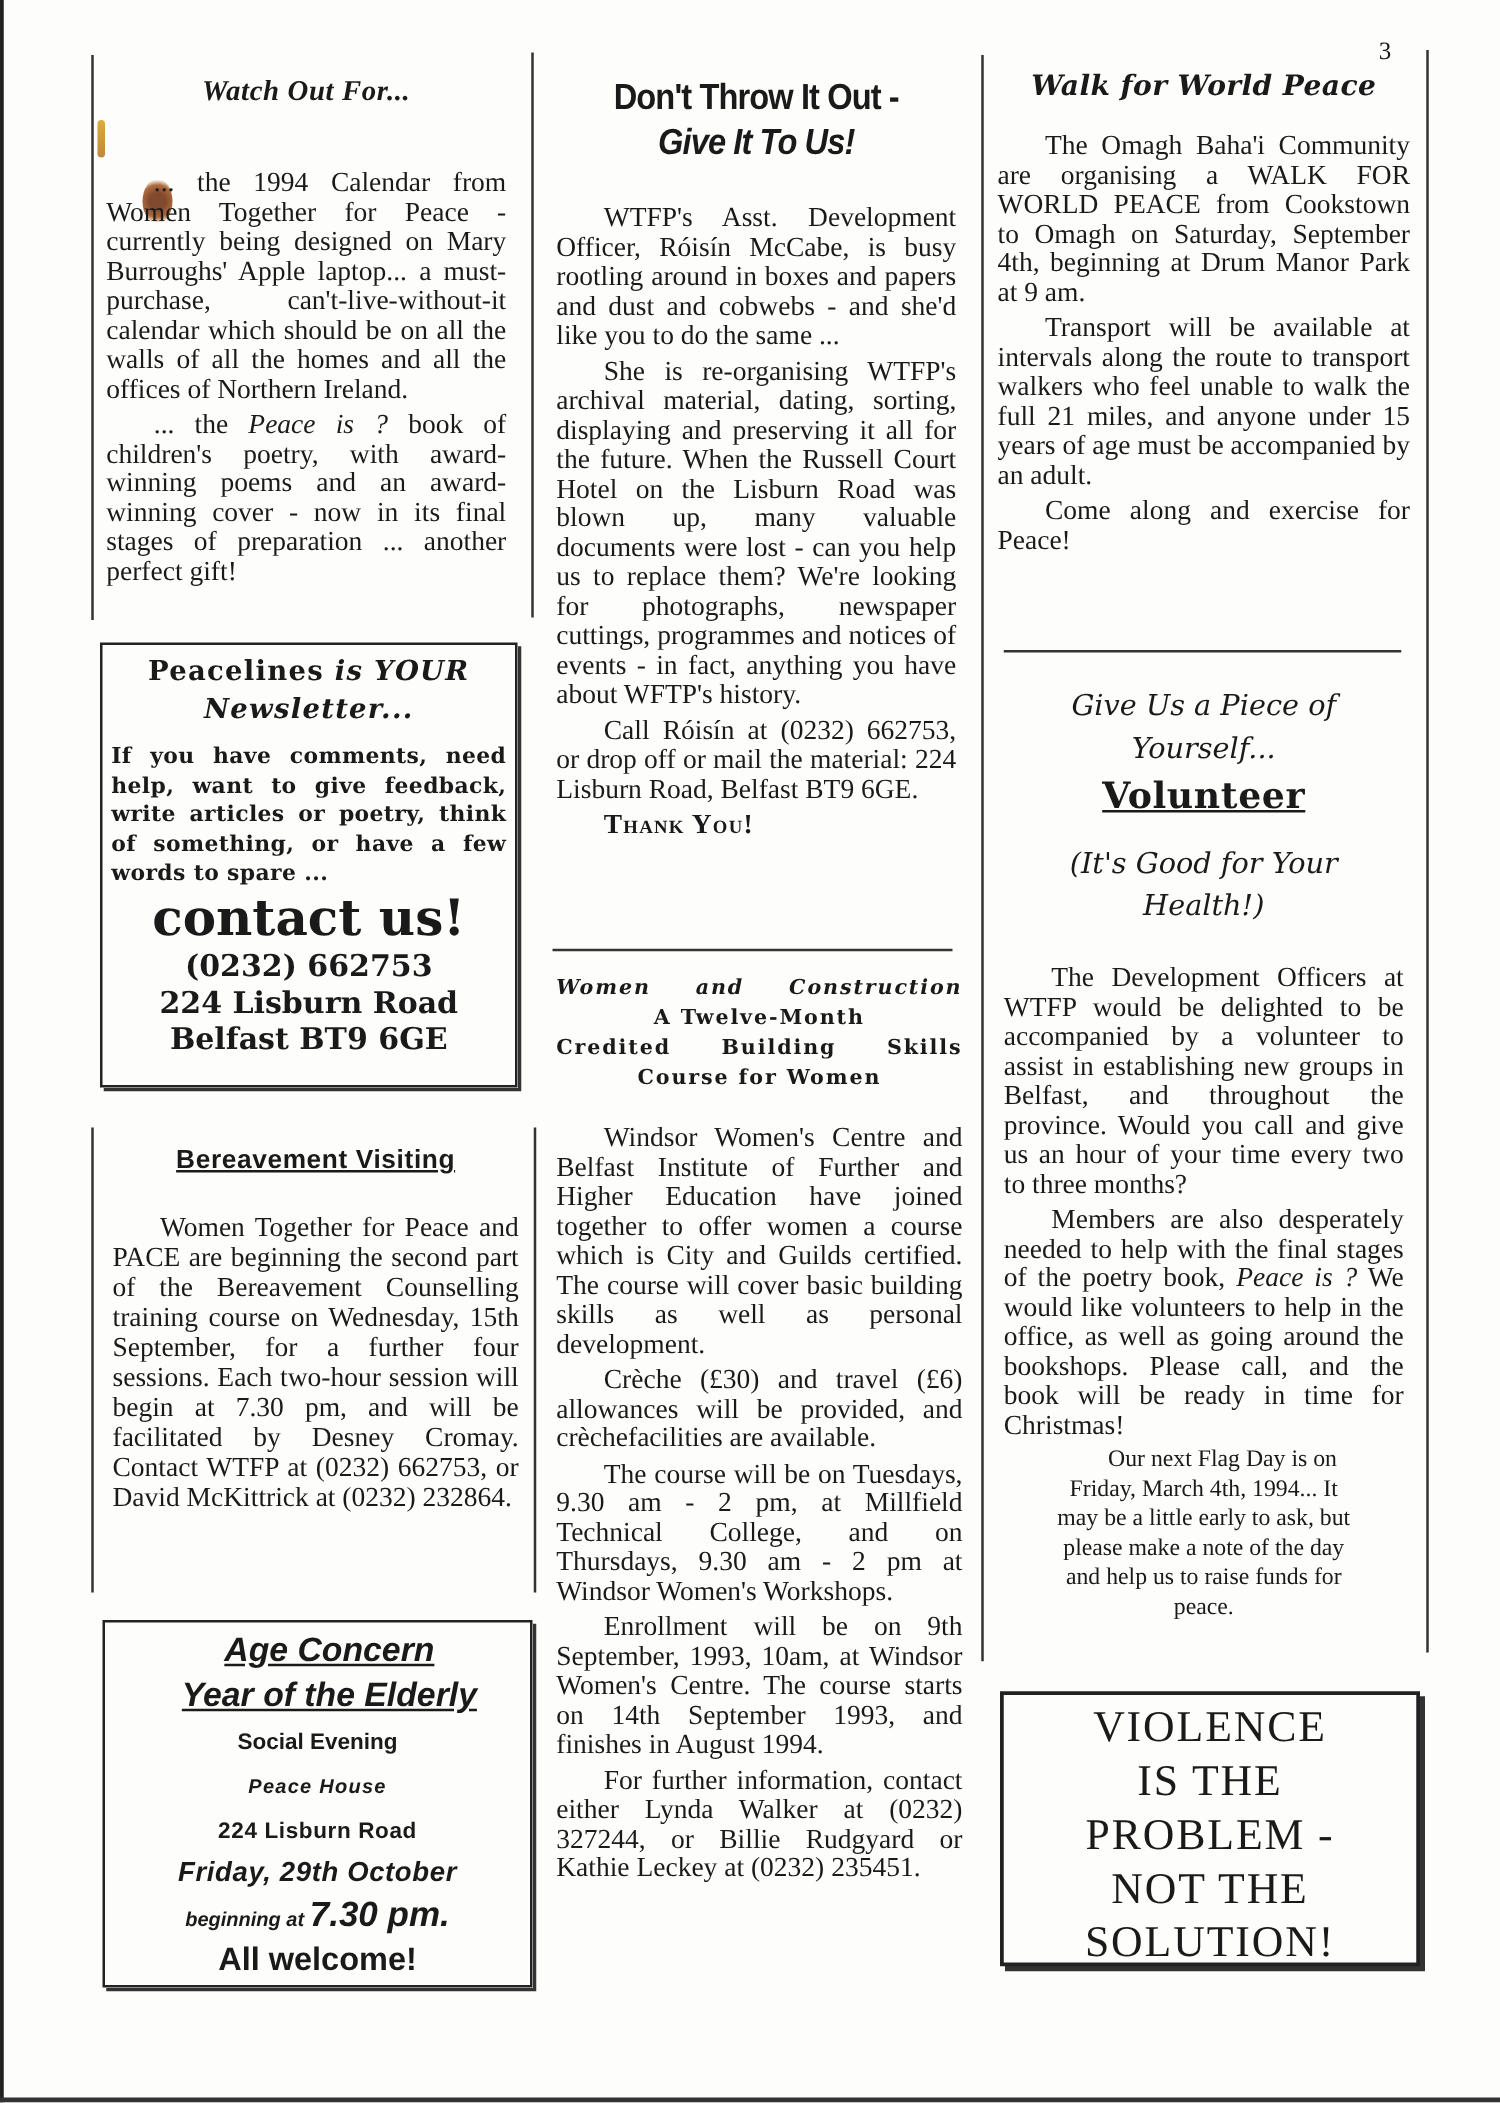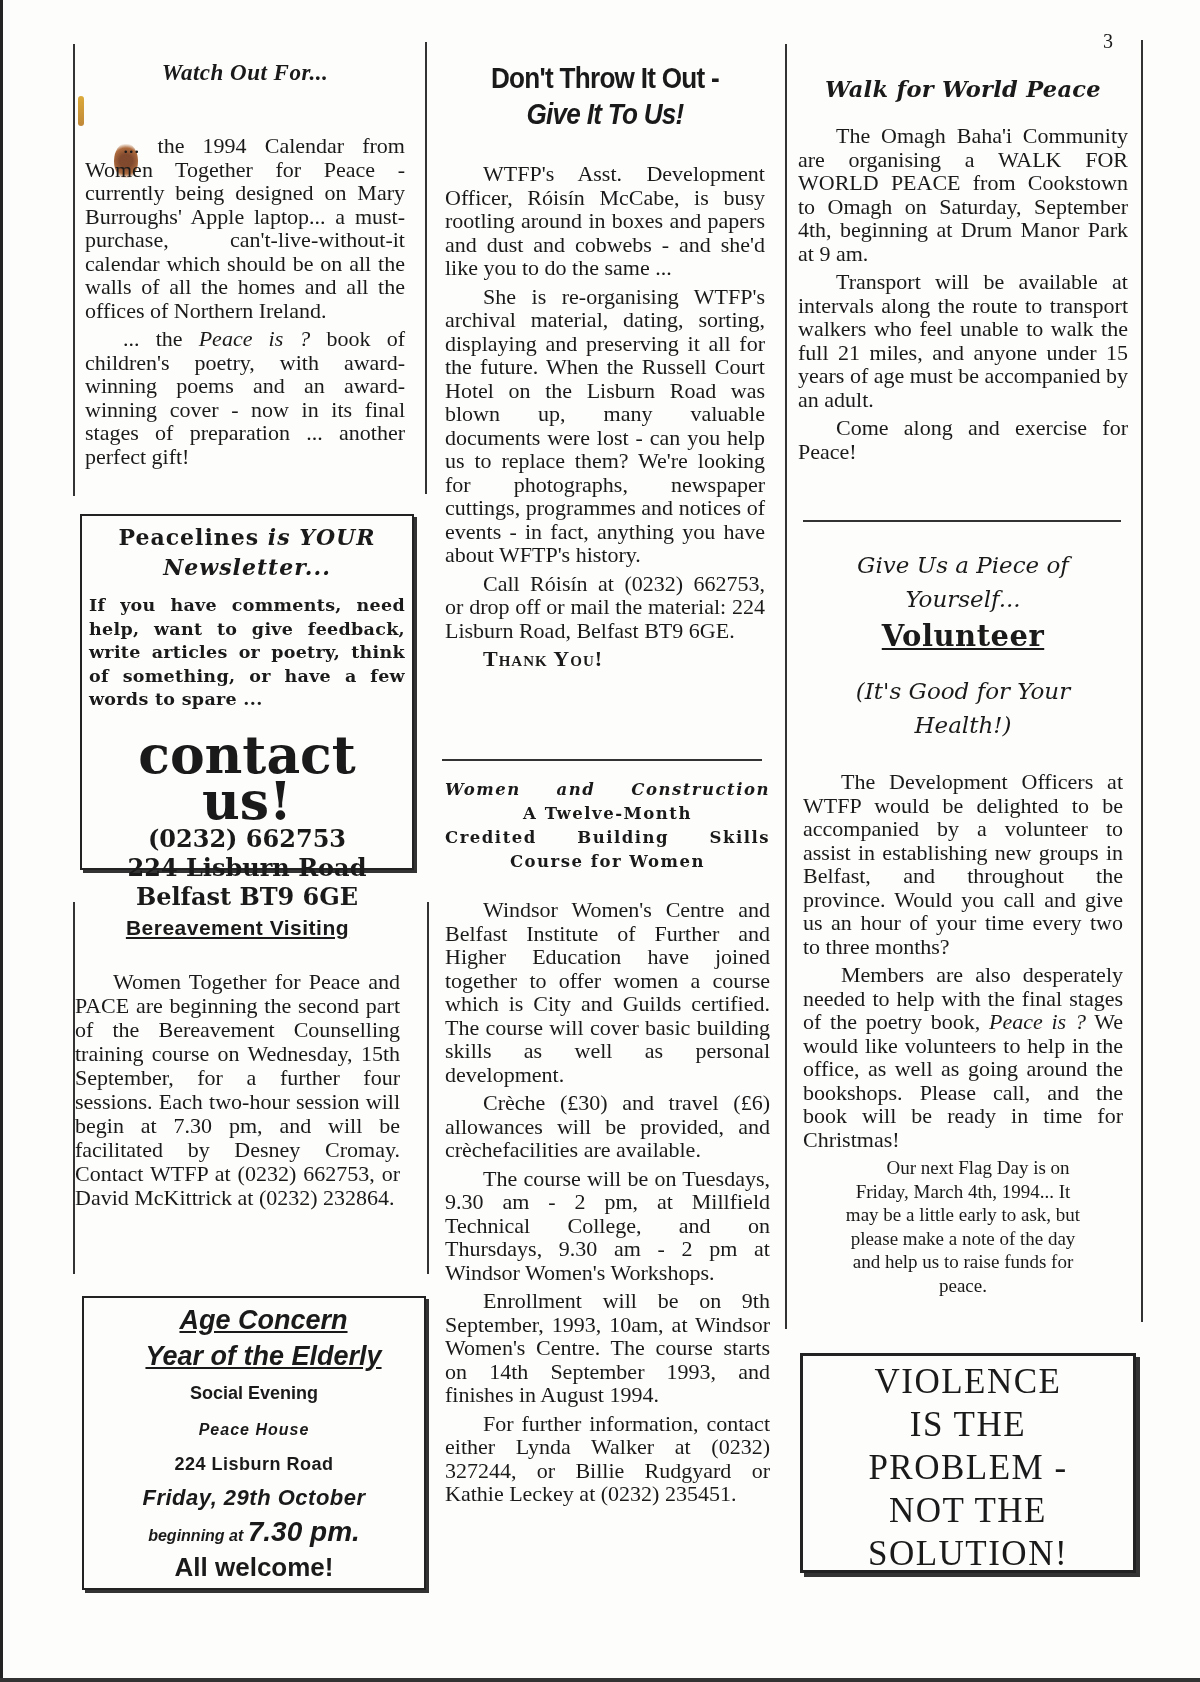--- a/index.html
+++ b/index.html
@@ -19,21 +19,21 @@
   .page-number { position: absolute; left: 1103px; top: 30px; font-size: 20px; }
 
   
   .watch-title { font-style: italic; font-weight: bold; font-size: 23px; text-align: center; letter-spacing: 0.5px; }
 
   
   .peacelines-box { position: absolute; left: 80px; top: 514px; width: 334px; height: 356px; border: 2px solid #222; box-shadow: 3px 3px 0 #333; padding: 6px 7px; }
   .pl-title { font-family: "DejaVu Serif", serif; font-weight: bold; font-size: 22px; text-align: center; letter-spacing: 1px; line-height: 30px; }
   .pl-title i { font-style: italic; }
   .pl-body { font-family: "DejaVu Serif", serif; font-weight: bold; font-size: 17.5px; line-height: 23.5px; text-align: justify; margin-top: 12px; letter-spacing: 0.3px; }
-  .pl-contact { font-family: "DejaVu Serif", serif; font-weight: bold; font-size: 52px; text-align: center; line-height: 46px; margin-top: 20px; }
+  .pl-contact { font-family: "DejaVu Serif", serif; font-weight: bold; font-size: 40px; text-align: center; line-height: 46px; margin-top: 0; }
   .pl-addr { font-family: "DejaVu Serif", serif; font-weight: bold; font-size: 24px; text-align: center; line-height: 29px; }
 
   
   .sans-head { font-family: "Liberation Sans", "DejaVu Sans", sans-serif; font-weight: bold; font-size: 21px; text-decoration: underline; text-align: center; letter-spacing: 0.5px; }
 
   
   .age-box { position: absolute; left: 82px; top: 1296px; width: 344px; height: 294px; border: 2px solid #222; box-shadow: 3px 3px 0 #333; text-align: center; font-family: "Liberation Sans", "DejaVu Sans", sans-serif; padding-top: 4px; }
   .age-t1 { font-style: italic; font-weight: bold; font-size: 27px; text-decoration: underline; line-height: 36px; padding-left: 19px; }
   .age-t2 { font-weight: bold; font-size: 18px; line-height: 38px; }
   .age-small-it { font-style: italic; font-weight: bold; font-size: 16px; line-height: 36px; letter-spacing: 1px; }
@@ -48,21 +48,21 @@
   .dt-title .it { font-style: italic; }
   .thankyou { font-variant: small-caps; font-weight: bold; letter-spacing: 1px; }
 
   
   .wc-head { font-family: "DejaVu Serif", serif; font-weight: bold; font-size: 16.5px; line-height: 24px; letter-spacing: 1.5px; }
   .wc-head .it { font-style: italic; display: flex; justify-content: space-between; align-items: flex-end; }
   .wc-sub { text-align: center; }
   .wc-sub-just { display: flex; justify-content: space-between; }
 
   
-  .walk-title { font-family: "DejaVu Serif", serif; font-style: italic; font-weight: bold; font-size: 22.5px; text-align: center; letter-spacing: 0.3px; margin-top: 20px; }
+  .walk-title { font-family: "DejaVu Serif", serif; font-style: italic; font-weight: bold; font-size: 22.5px; text-align: center; letter-spacing: 0.3px; }
 
   
   .vol-script { font-family: "DejaVu Serif", serif; font-style: italic; font-size: 23px; line-height: 34px; text-align: center; }
   .vol-head { font-family: "DejaVu Serif", serif; font-weight: bold; font-size: 29px; text-decoration: underline; text-align: center; line-height: 40px; letter-spacing: 0.5px; }
   .flag-day { text-align: center; font-size: 19px; line-height: 23.5px; }
 
   
   .violence-box { position: absolute; left: 800px; top: 1353px; width: 336px; height: 220px; border: 3px solid #222; box-shadow: 4px 4px 0 #333; text-align: center; padding-top: 4px; }
   .violence-box div { font-family: "Liberation Serif", "DejaVu Serif", serif; font-size: 35px; line-height: 43px; letter-spacing: 1.5px; }
 
@@ -100,21 +100,21 @@
   <div class="pl-title">
     <span>Peacelines</span><i> is YOUR Newsletter...</i>
   </div>
   <div class="pl-body">If you have comments, need help, want to give feedback, write articles or poetry, think of something, or have a few words to spare ...</div>
   <div class="pl-contact">contact us!</div>
   <div class="pl-addr">(0232) 662753</div>
   <div class="pl-addr">224 Lisburn Road</div>
   <div class="pl-addr">Belfast BT9 6GE</div>
 </div>
 
-<section class="block" style="left:75px; top:916px; width:325px;">
+<section class="block" style="left:90px; top:916px; width:325px;">
   <h2 class="sans-head">Bereavement Visiting</h2>
   <div class="body-text" style="margin-top:30px; line-height:24px;">
     <p>Women Together for Peace and PACE are beginning the second part of the Bereavement Counselling training course on Wednesday, 15th September, for a further four sessions. Each two-hour session will begin at 7.30 pm, and will be facilitated by Desney Cromay. Contact WTFP at (0232) 662753, or David McKittrick at (0232) 232864.</p>
   </div>
 </section>
 
 <div class="age-box">
   <div class="age-t1">Age Concern</div>
   <div class="age-t1">Year of the Elderly</div>
   <div class="age-t2">Social Evening</div>

